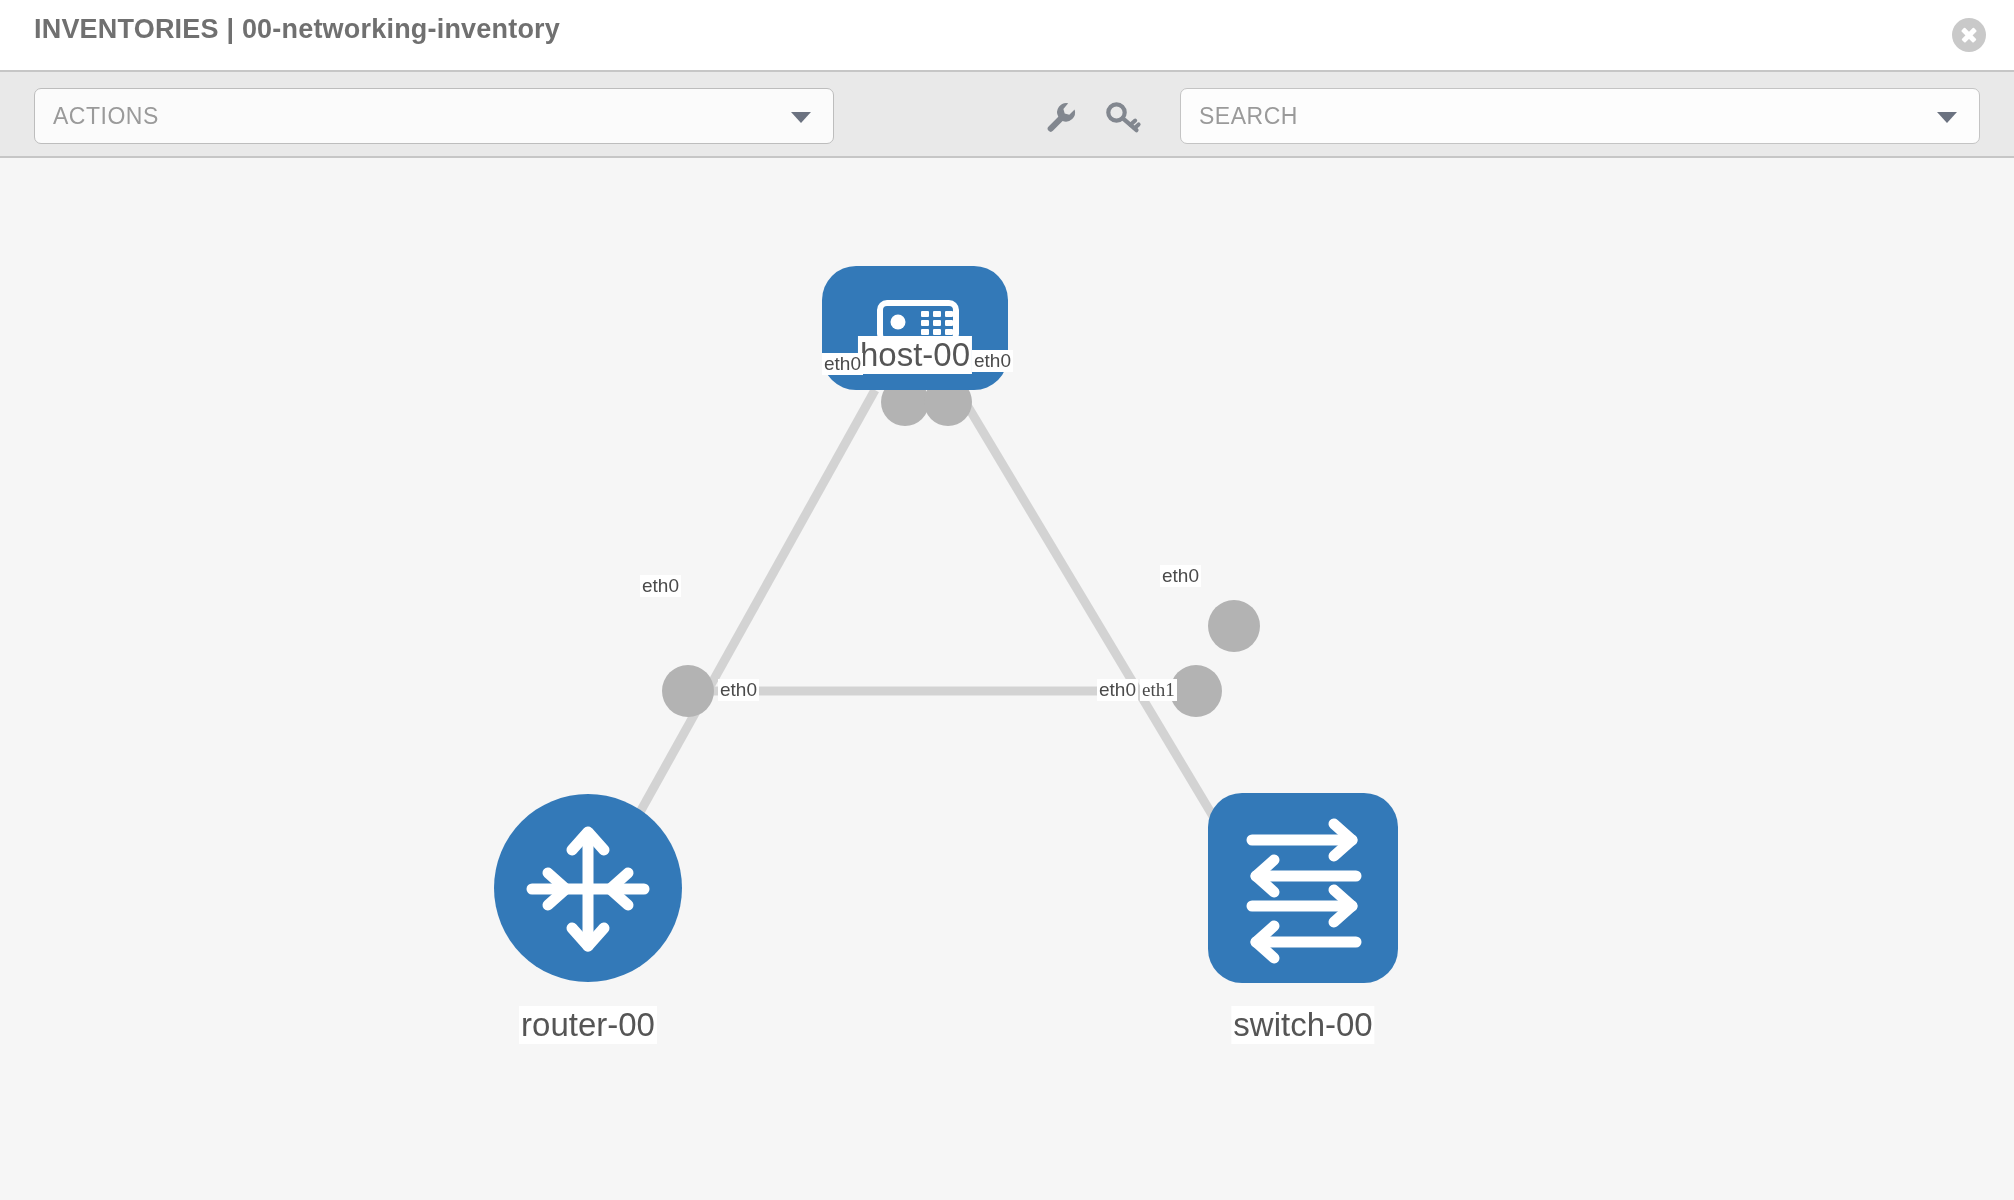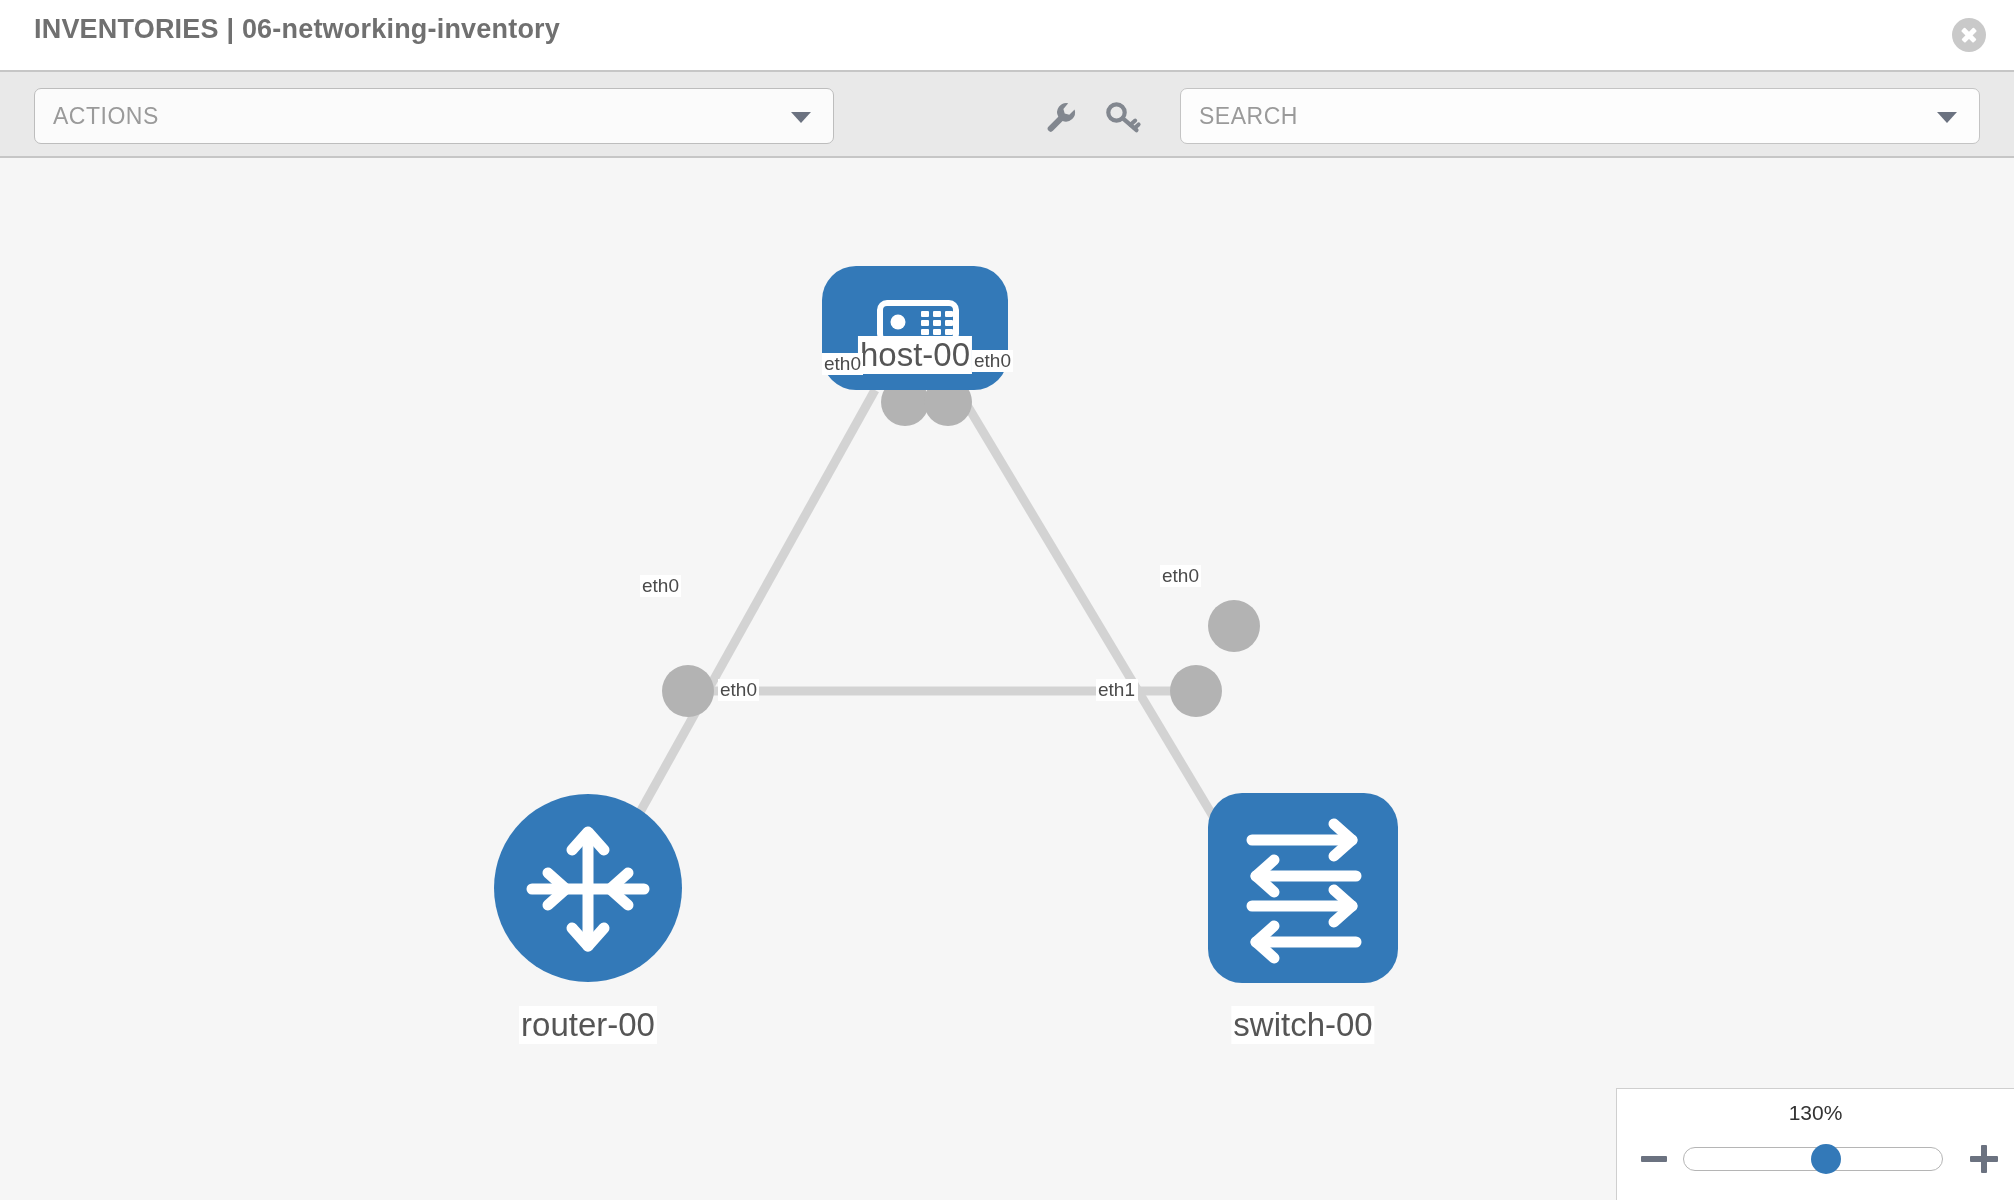--- a/index.html
+++ b/index.html
@@ -146,21 +146,21 @@
     width: 30px; height: 30px; border-radius: 50%;
     background: #3379b8; cursor: grab;
   }
 </style>
 </head>
 <body>
 
 <div id="app">
 
   <div class="header">
-    <div class="header-title">INVENTORIES | 06-networking-inventory</div>
+    <div class="header-title">INVENTORIES | 00-networking-inventory</div>
     <div class="close-btn"></div>
   </div>
 
   <div class="toolbar">
 
     <div class="actions-select">
       <span class="actions-label">ACTIONS</span>
       <span class="caret"></span>
     </div>
 
@@ -253,27 +253,17 @@
     <div class="node-label" style="left:915px; top:178px;">host-00</div>
     <div class="node-label" style="left:588px; top:848px;">router-00</div>
     <div class="node-label" style="left:1303px; top:848px;">switch-00</div>
 
     <div class="iface-label" style="left:822px; top:195px;">eth0</div>
     <div class="iface-label" style="left:972px; top:192px;">eth0</div>
     <div class="iface-label" style="left:640px; top:417px;">eth0</div>
     <div class="iface-label" style="left:1160px; top:407px;">eth0</div>
     <div class="iface-label" style="left:718px; top:521px;">eth0</div>
     <div class="iface-label" style="left:1097px; top:521px;">eth0</div>
-    <div class="iface-label" style="left:1096px; top:521px;">eth1</div>
-
-    <div class="zoom-panel">
-      <div class="zoom-value">130%</div>
-      <div class="zoom-row">
-        <div class="zoom-minus"></div>
-        <div class="zoom-track">
-          <div class="zoom-thumb" id="zoom-thumb" style="left: 55%;"></div>
-        </div>
-        <div class="zoom-plus"></div>
-      </div>
-    </div>
+    <div class="iface-label" style="left:1140px; top:521px;font-family:Liberation Serif, serif;">eth1</div>
+
 
   </div>
 </div>
 
 </body></html>

